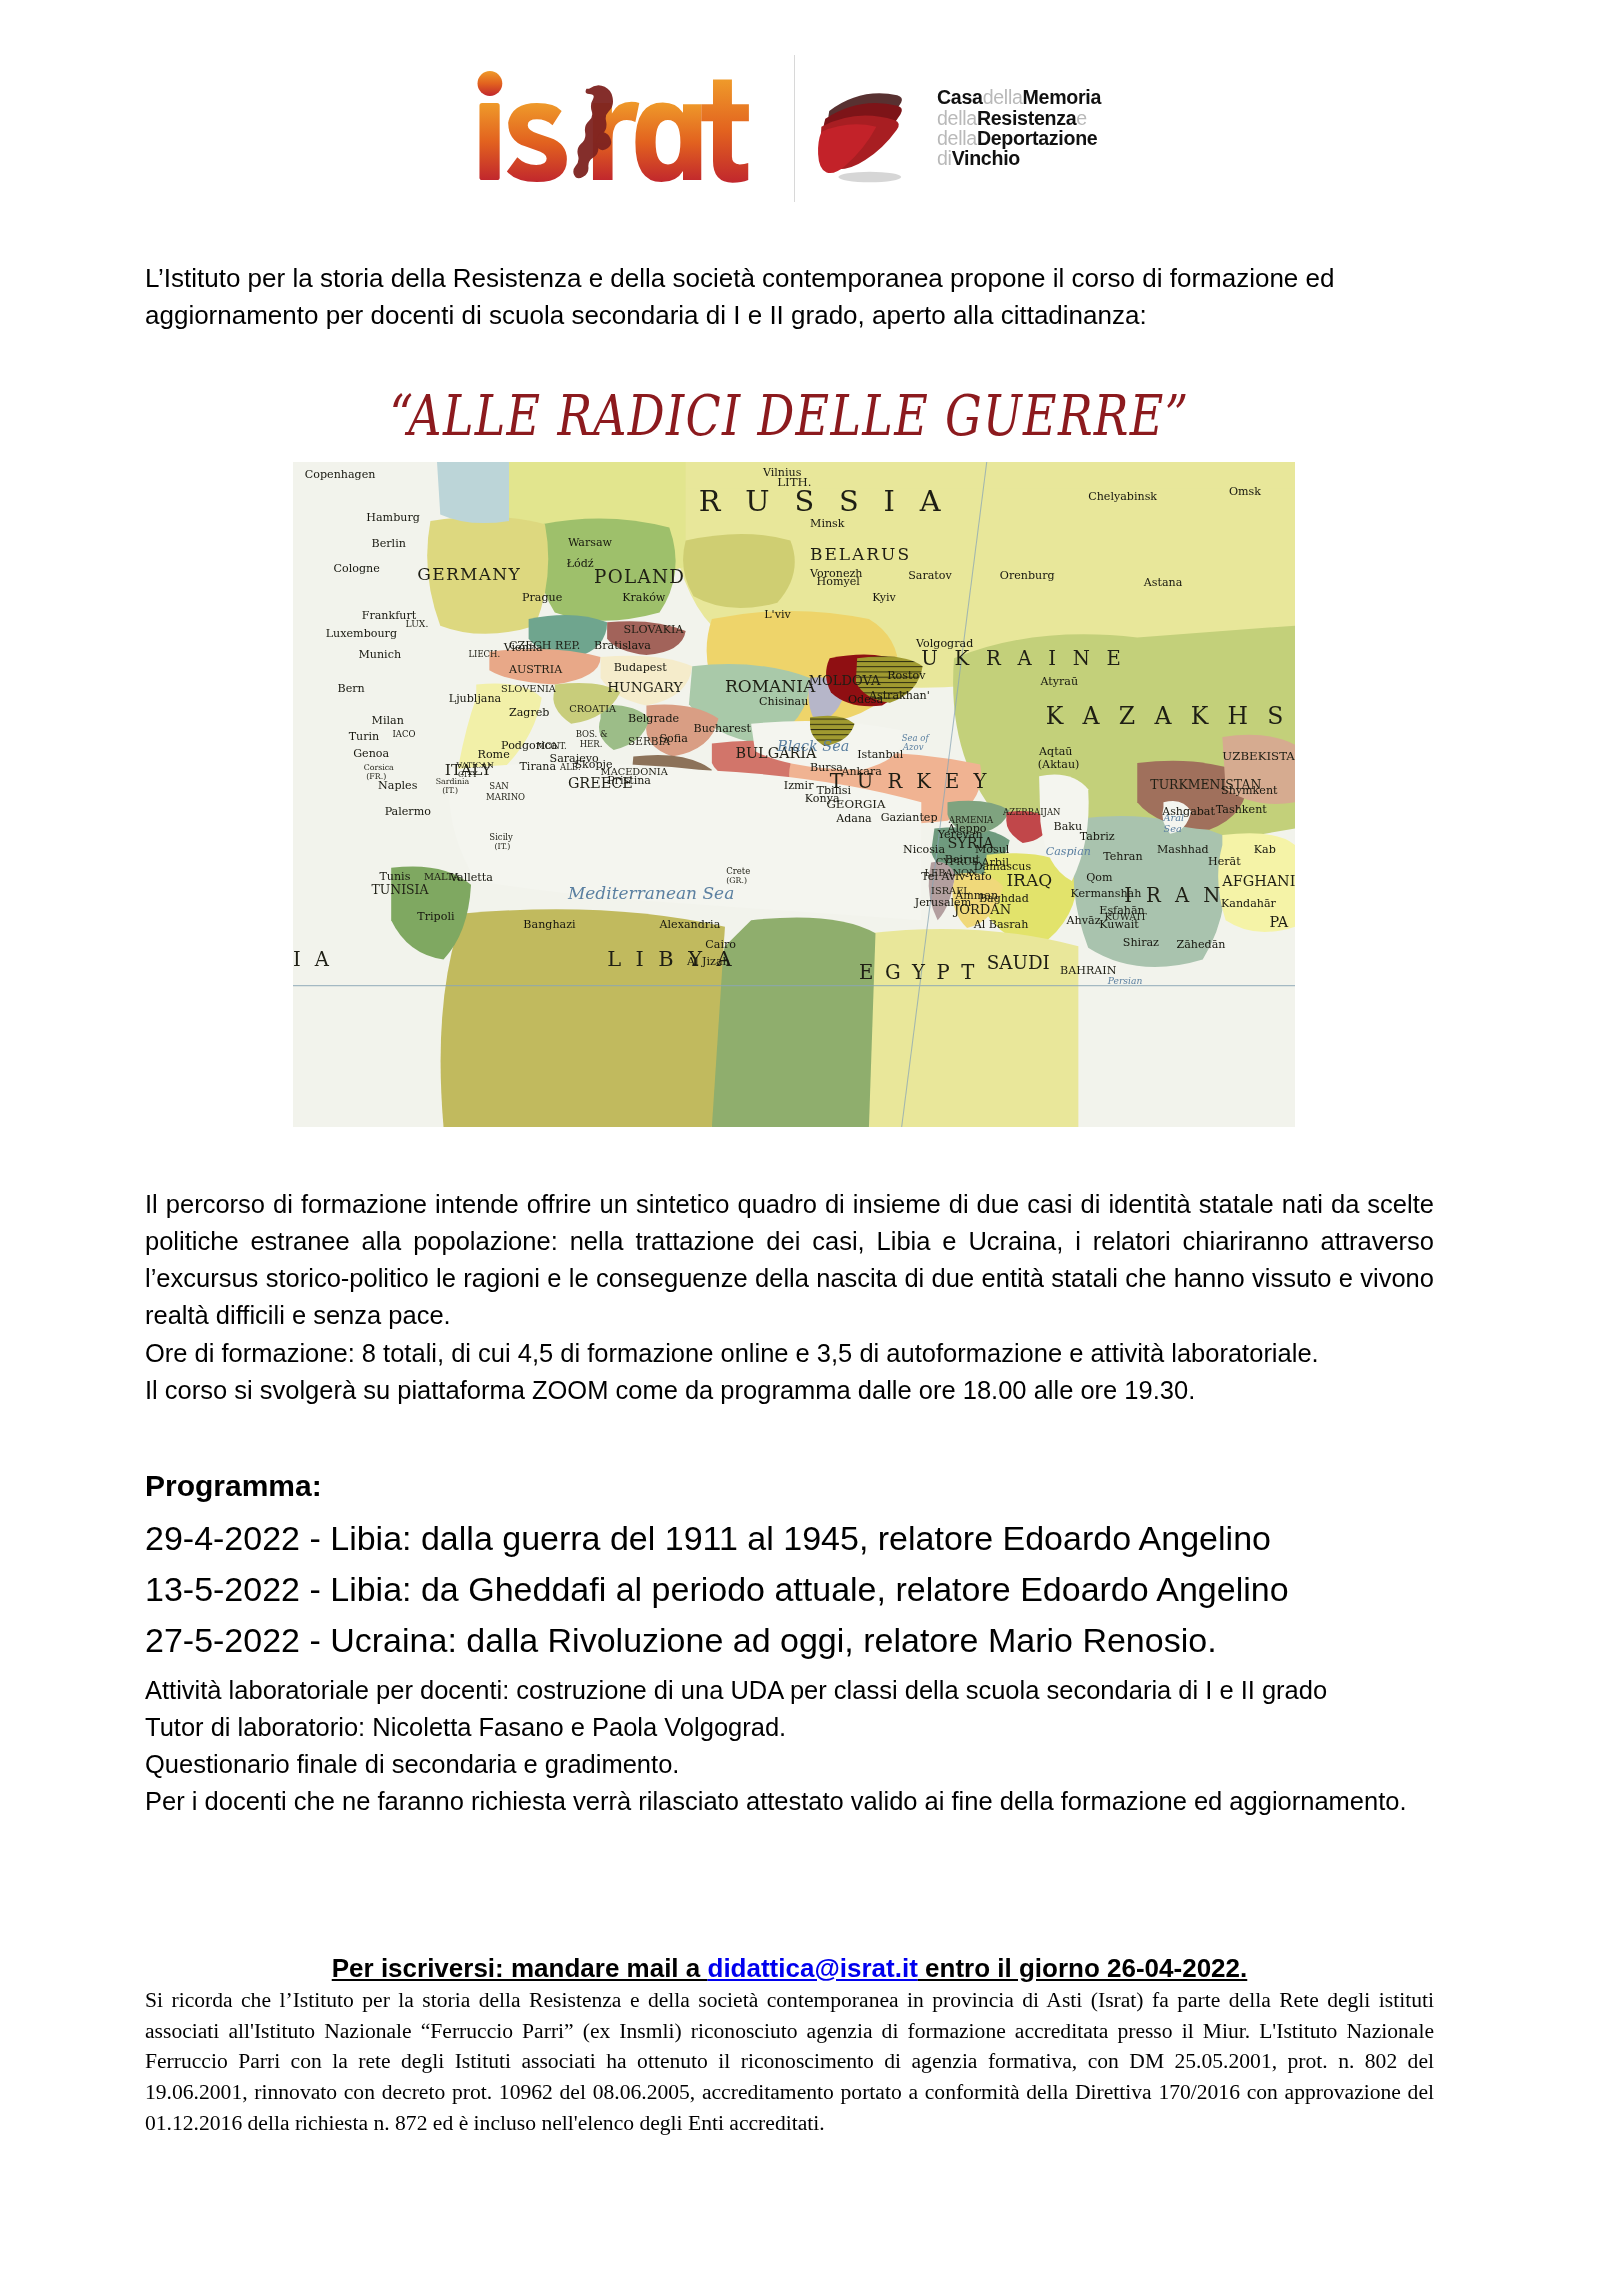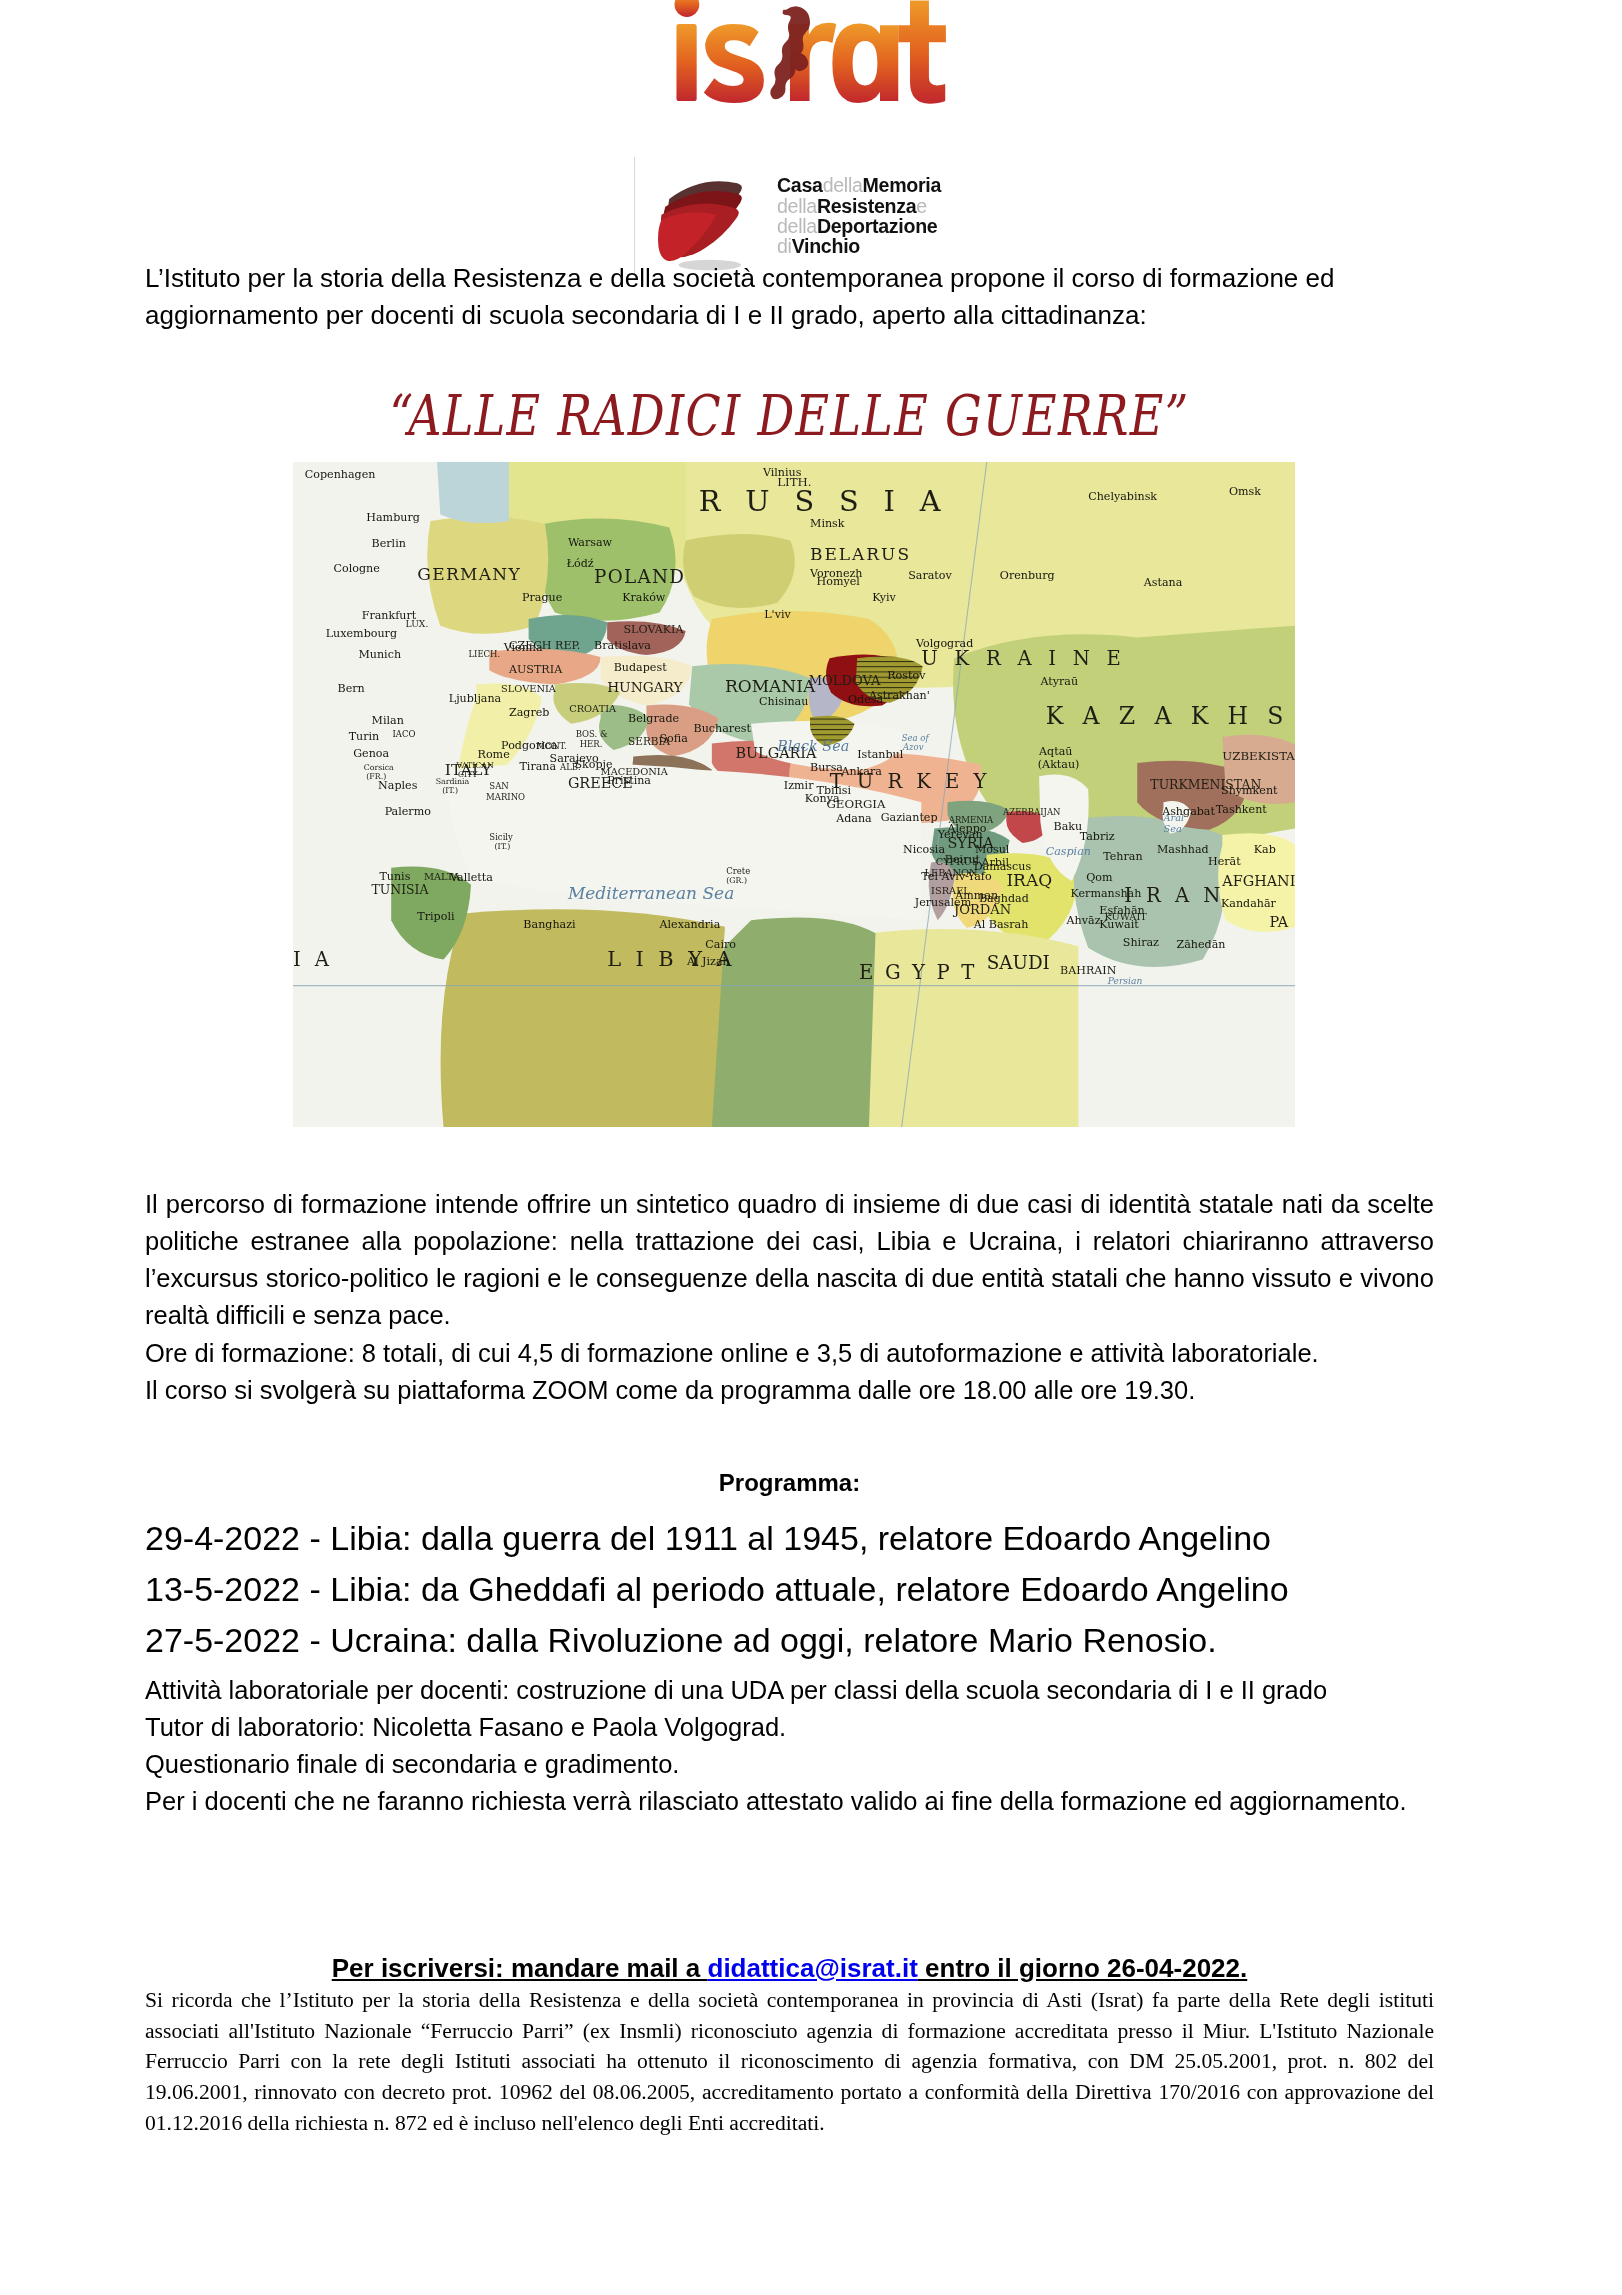--- a/index.html
+++ b/index.html
@@ -6,21 +6,21 @@
   body {
     width:1622px; height:2295px;
     background:#ffffff;
     font-family:"Liberation Sans", sans-serif;
     color:#000000;
     overflow:hidden;
   }
   .page { position:relative; width:1622px; height:2295px; }
 
   
-  .header { position:absolute; left:0; top:46px; width:1622px; height:164px; display:flex; justify-content:center; align-items:center; gap:39px;flex-direction:column; }
+  .header { position:absolute; left:0; top:46px; width:1622px; height:164px; display:flex; justify-content:center; align-items:center; gap:39px; }
 
   .israt-logo { position:relative; width:281px; height:137px; }
   .israt-logo svg { display:block; width:281px; height:137px; }
 
   .cmrd-logo { position:relative; width:353px; height:147px; border-left:1.3px solid #d8d8d8; display:flex; align-items:center; }
   .cmrd-fan { width:121px; height:118px; position:relative; flex:0 0 auto; margin-left:11.8px; }
   .cmrd-fan svg { display:block; width:121px; height:118px; }
   .cmrd-text { margin-left:9.2px; line-height:1.04; }
   .cmrd-text div { font-size:19.6px; white-space:nowrap; letter-spacing:-0.3px; }
   .cmrd-text .lt { color:#b9b9b9; font-weight:normal; }
@@ -48,21 +48,21 @@
   
   .map-wrap { position:absolute; left:293px; top:462px; width:1002px; height:665px; overflow:hidden; background:#e9e9de; }
   .map-wrap svg { display:block; width:1002px; height:665px; }
 
   
   .p-block { position:absolute; left:145px; width:1289px; font-size:25.5px; line-height:1.45; }
   .just { text-align:justify; }
   .p1 { top:1186px; }
   .p2 { top:1335px; }
 
-  .programma-head { position:absolute; left:145px; top:1469px; width:1289px; text-align:center; font-size:24px; font-weight:bold; }
+  .programma-head { position:absolute; left:145px; top:1469px; width:1289px; font-size:30px; font-weight:bold; }
   .sched { position:absolute; left:145px; top:1513px; width:1289px; font-size:34px; line-height:1.50; }
   .p3 { top:1672px; }
 
   .iscriversi { position:absolute; left:145px; top:1953px; width:1289px; font-size:26px; font-weight:bold;text-align:center; }
   .iscriversi .u { text-decoration:underline; }
   .iscriversi .mail { color:#0000ee; text-decoration:underline; }
 
   .footer-note {
     position:absolute; left:145px; top:1985px; width:1289px;
     font-family:"Liberation Serif", serif;

